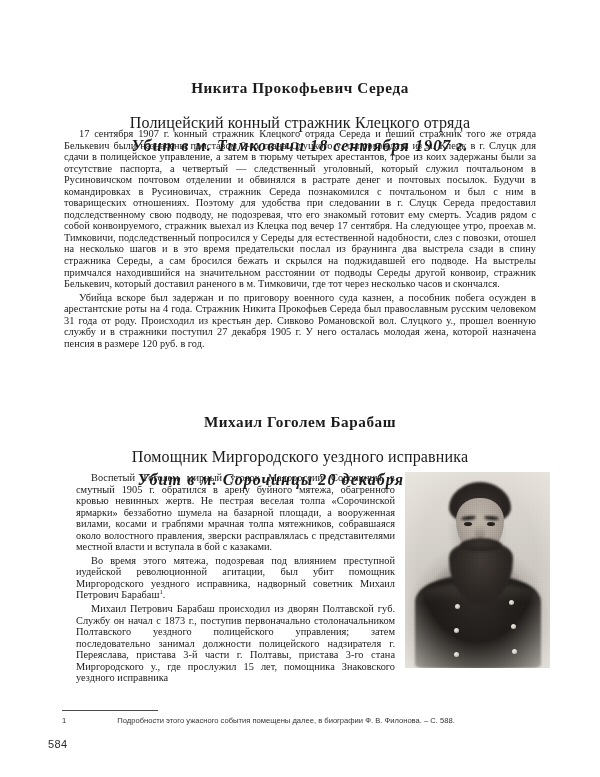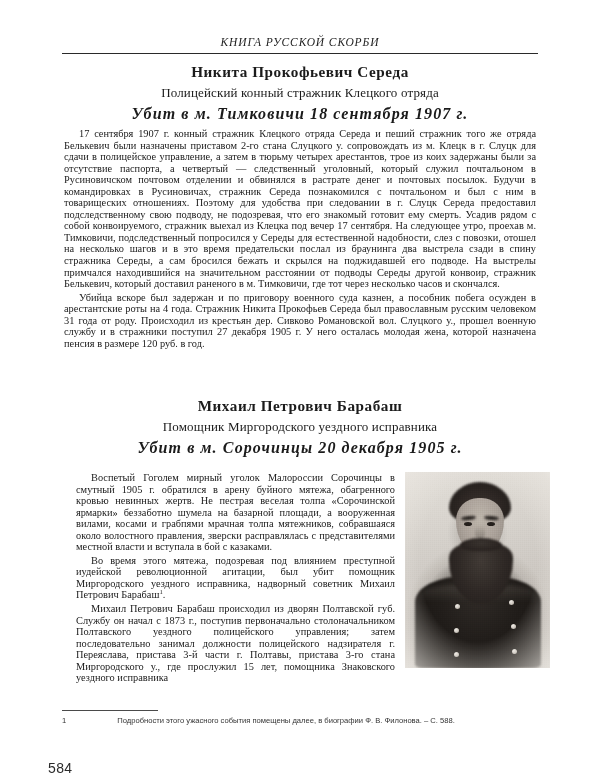--- a/index.html
+++ b/index.html
@@ -47,25 +47,25 @@
     width: 100%;
   }
 
   
   .art-title {
     text-align: center;
     font-weight: bold;
     font-size: 15.2px;
     letter-spacing: 0.55px;
     line-height: 1.25;
-    margin: 0;
+    margin: 16px;
   }
   .art-sub {
     text-align: center;
-    font-size: 13px;
+    font-size: 16px;
     line-height: 1.3;
     margin: 4px 0 0 0;
     letter-spacing: 0.15px;
   }
   .art-killed {
     text-align: center;
     font-style: italic;
     font-weight: bold;
     font-size: 16px;
     letter-spacing: 1.1px;
@@ -237,56 +237,52 @@
   }
   .footnote .fn-text {
     flex: 1 1 auto;
     padding-left: 44px;
   }
 
   
   .pagenum {
     position: absolute;
     left: 48px;
-    top: 760px;
+    top: 738px;
     font-family: "Liberation Sans", "DejaVu Sans", sans-serif;
-    font-size: 14px;
+    font-size: 11px;
     color: #2b2b2b;
     letter-spacing: 0.4px;
   }
 
   sup.fnref {
     font-size: 6.6px;
     vertical-align: super;
     line-height: 0;
   }
 </style>
 </head>
 <body>
 
 <div class="page">
 
-  <div class="runhead-wrap">
-    <div class="runhead">КНИГА РУССКОЙ СКОРБИ</div>
-    <div class="runhead-rule"></div>
-  </div>
 
   <div id="article-seryeda-head">
     <h1 class="art-title">Никита Прокофьевич Середа</h1>
     <div class="art-sub">Полицейский конный стражник Клецкого отряда</div>
     <div class="art-killed">Убит в м. Тимковичи 18 сентября 1907 г.</div>
   </div>
 
   <div id="article-seryeda-body" class="body-col">
     <p>17 сентября 1907 г. конный стражник Клецкого отряда Середа и пеший стражник того же отряда Белькевич были назначены приставом 2-го стана Слуцкого у. сопровождать из м. Клецк в г. Слуцк для сдачи в полицейское управление, а затем в тюрьму четырех арестантов, трое из коих задержаны были за отсутствие паспорта, а четвертый — следственный уголовный, который служил почтальоном в Русиновичском почтовом отделении и обвинялся в растрате денег и почтовых посылок. Будучи в командировках в Русиновичах, стражник Середа познакомился с почтальоном и был с ним в товарищеских отношениях. Поэтому для удобства при следовании в г. Слуцк Середа предоставил подследственному свою подводу, не подозревая, что его знакомый готовит ему смерть. Усадив рядом с собой конвоируемого, стражник выехал из Клецка под вечер 17 сентября. На следующее утро, проехав м. Тимковичи, подследственный попросился у Середы для естественной надобности, слез с повозки, отошел на несколько шагов и в это время предательски послал из браунинга два выстрела сзади в спину стражника Середы, а сам бросился бежать и скрылся на поджидавшей его подводе. На выстрелы примчался находившийся на значительном расстоянии от подводы Середы другой конвоир, стражник Белькевич, который доставил раненого в м. Тимковичи, где тот через несколько часов и скончался.</p>
     <p>Убийца вскоре был задержан и по приговору военного суда казнен, а пособник побега осужден в арестантские роты на 4 года. Стражник Никита Прокофьев Середа был православным русским человеком 31 года от роду. Происходил из крестьян дер. Сивково Романовской вол. Слуцкого у., прошел военную службу и в стражники поступил 27 декабря 1905 г. У него осталась молодая жена, которой назначена пенсия в размере 120 руб. в год.</p>
   </div>
 
   <div id="article-barabash-head">
-    <h1 class="art-title">Михаил Петрович Барабаш</h1>
+    <h1 class="art-title">Михаил Гоголем Барабаш</h1>
     <div class="art-sub">Помощник Миргородского уездного исправника</div>
     <div class="art-killed">Убит в м. Сорочинцы 20 декабря 1905 г.</div>
   </div>
 
   <div id="article-barabash-body" class="body-col">
 
     <figure class="photo-figure">
       <div class="photo-frame">
         <div class="bgfill"></div>
         <div class="ph-body"></div>

